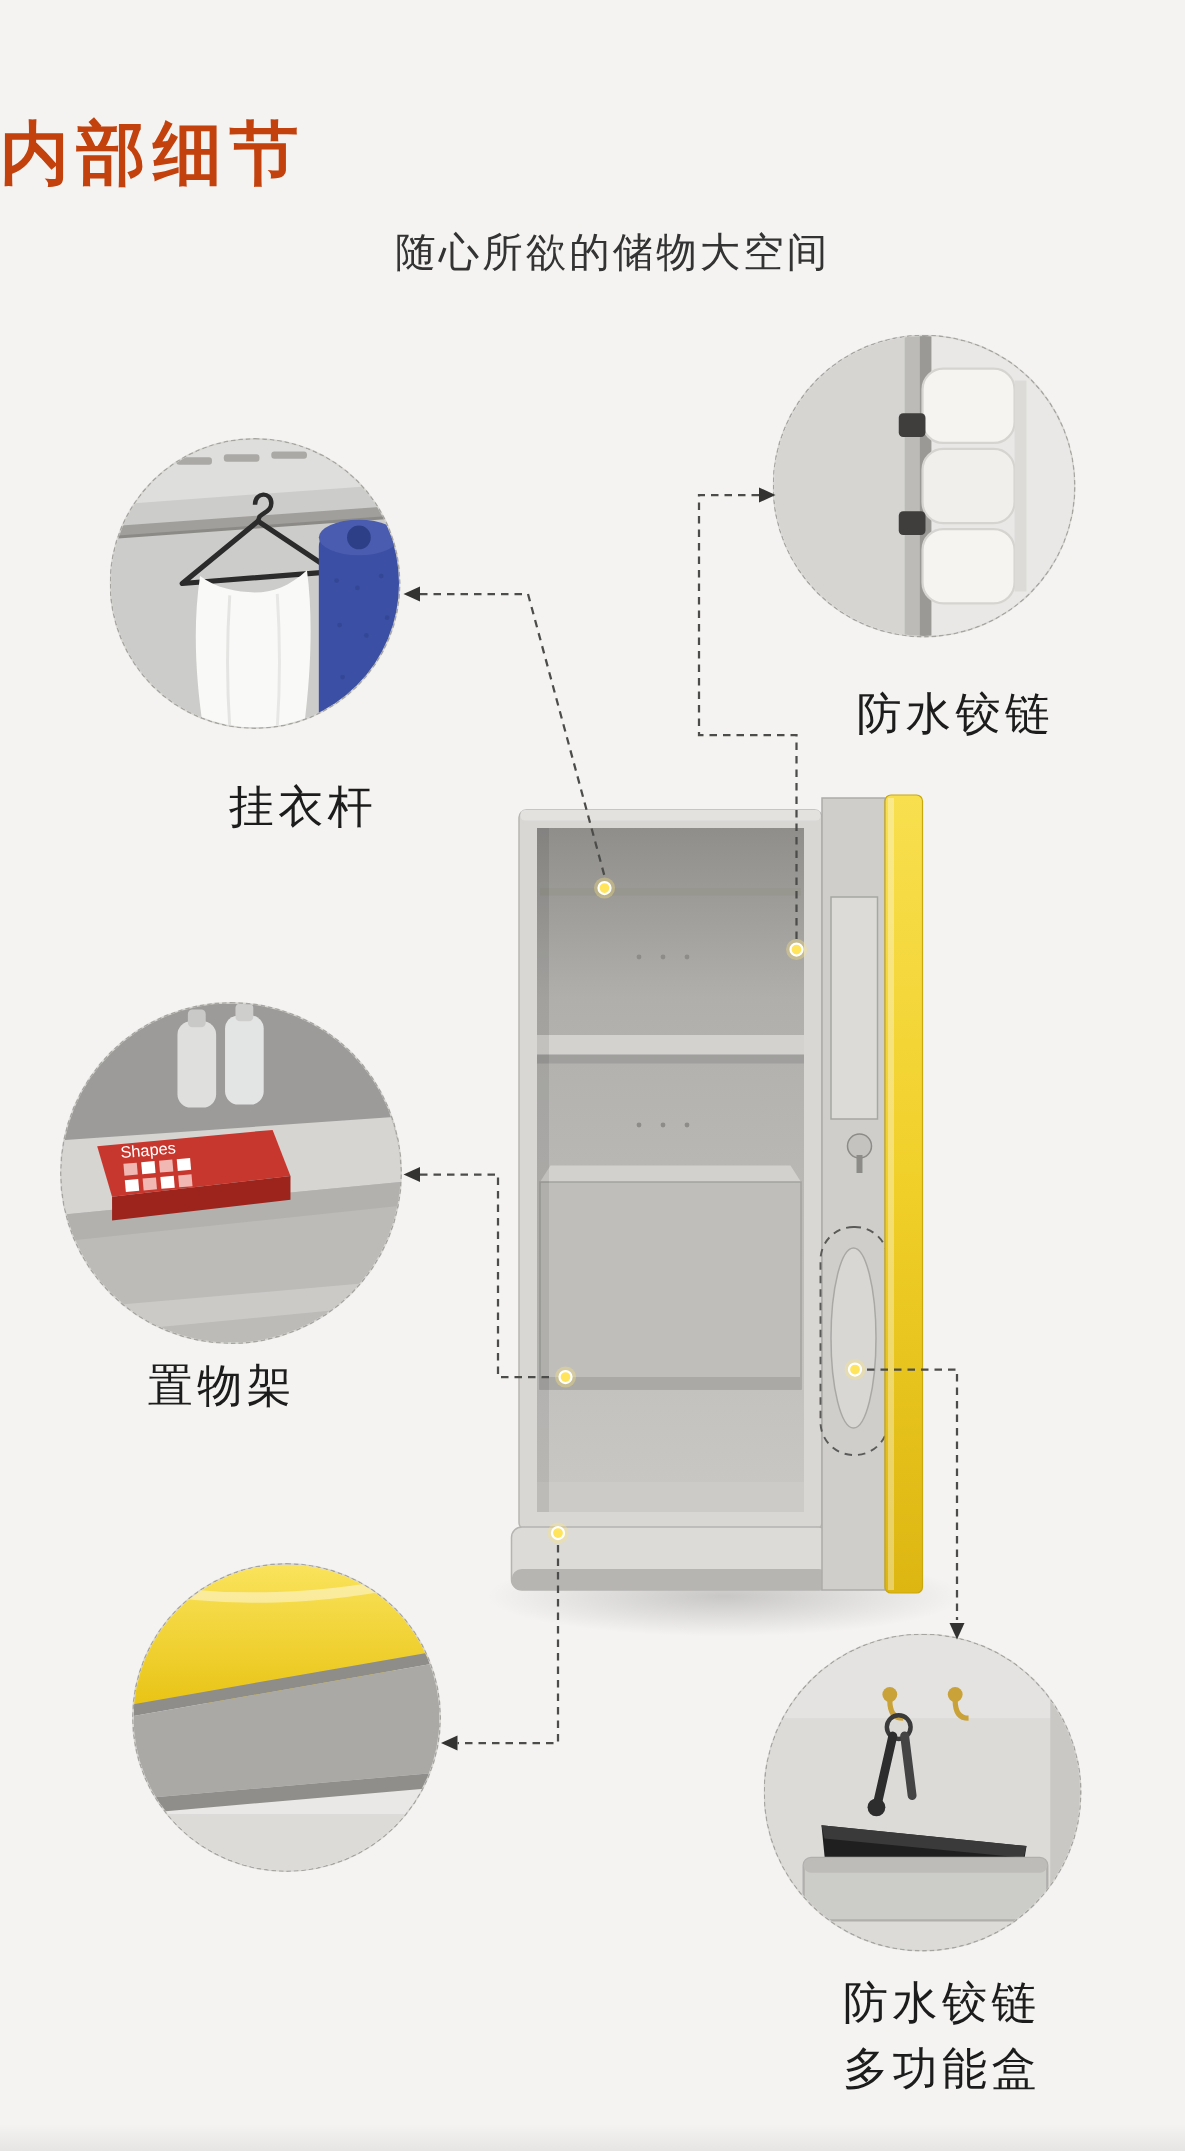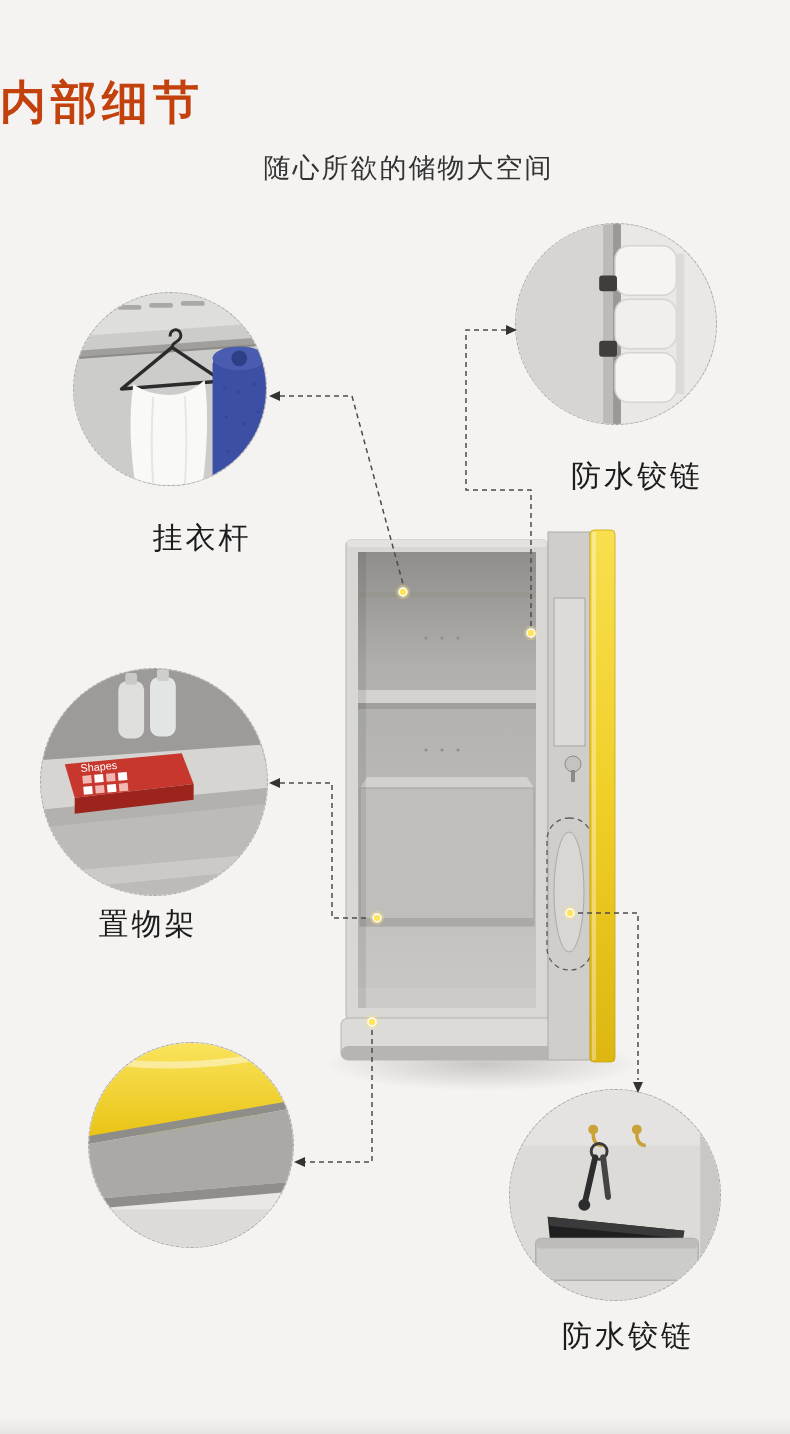--- a/index.html
+++ b/index.html
@@ -268,20 +268,21 @@
       <g>
         <polygon points="38,128 176,142 170,180 42,168" fill="#1f1f1f"></polygon>
         <polygon points="38,128 176,142 174,150 40,137" fill="#3a3a3a"></polygon>
         <rect x="26" y="150" width="164" height="42" rx="5" fill="#ccccc9" stroke="#b0afac" stroke-width="1.5"></rect>
         <rect x="26" y="150" width="164" height="10" rx="5" fill="#bdbcb9"></rect>
       </g>
     </svg>
   </div>
   <div class="callout-label" id="lbl-5">
     <span>防水铰链</span>
+    <span>多功能盒</span>
   </div>
 
   <svg class="connectors" viewBox="0 0 790 1434">
     <g fill="none" stroke="#4c4c4a" stroke-width="1.5" stroke-dasharray="5 4">
       <path d="M280,396 H352 L403,584"></path>
       <path d="M506,330 H466 V490 H531 V626"></path>
       <path d="M280,783 H332 V918 H370"></path>
       <path d="M372,1030 V1162 H305"></path>
       <path d="M578,913 H638 V1080"></path>
     </g>

